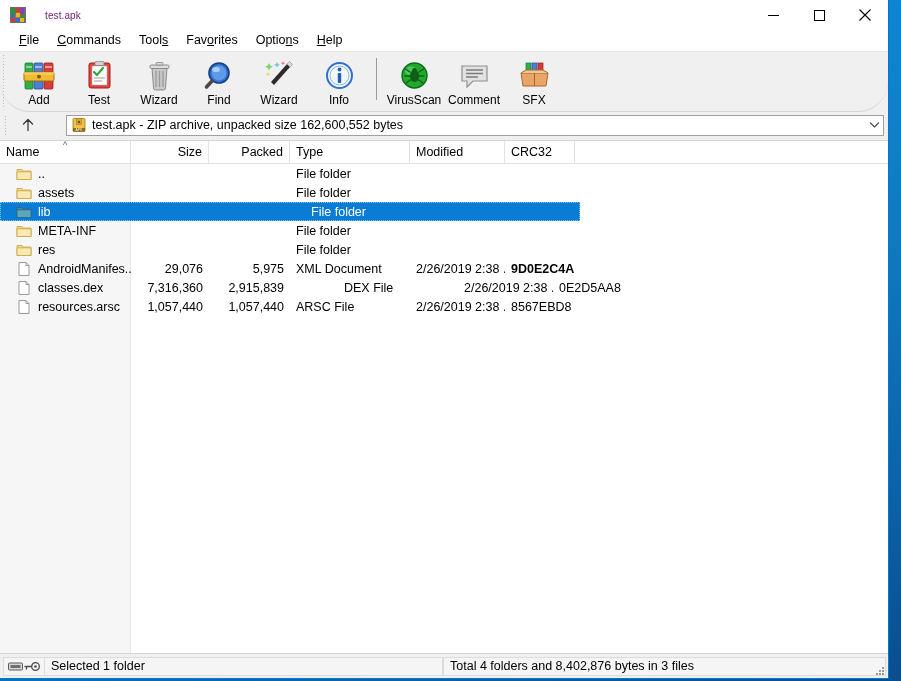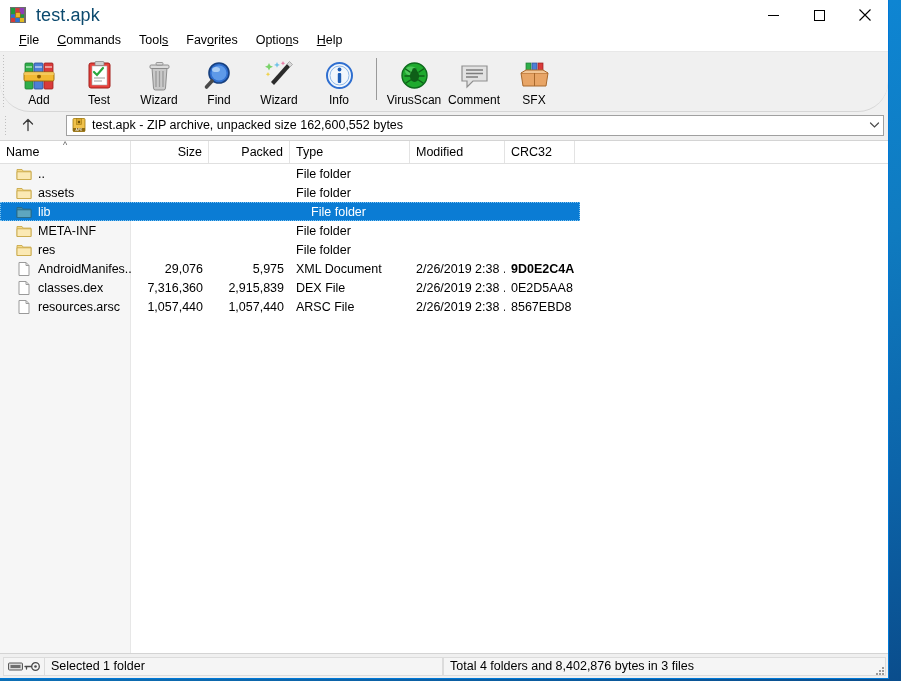--- a/index.html
+++ b/index.html
@@ -48,23 +48,23 @@
     flex: none;
     position: relative;
   }
   #titlebar .app-icon {
     margin-left: 9px;
     width: 18px;
     height: 18px;
     display: block;
   }
   #titlebar .title-text {
-    margin-left: 9px;
-    font-size: 18px;
-    color: #0c4a6e;
+    margin-left: 18px;
+    font-size: 10px;
+    color: #701a75;
     letter-spacing: 0.1px;
   }
   .wincontrols {
     margin-left: auto;
     display: flex;
     height: 30px;
   }
   .wincontrols button {
     width: 46px;
     height: 30px;
@@ -630,21 +630,21 @@
           <div class="row">
             <div class="cell name" style="width: 131px;">
               <svg class="fi" viewBox="0 0 16 16">
                 <path d="M3 1.5 h7 l3 3 v10 h-10 Z" fill="#ffffff" stroke="#9a9a9a" stroke-width="1"></path>
                 <path d="M10 1.5 v3 h3" fill="none" stroke="#9a9a9a" stroke-width="1"></path>
               </svg>
               <span>classes.dex</span>
             </div>
             <div class="cell num" style="width: 78px;">7,316,360</div>
             <div class="cell num" style="width: 81px;">2,915,839</div>
-            <div class="cell" style="width: 120px;">DEX File</div>
+            <div class="cell" style="width: 120px; margin-left: 48px;">DEX File</div>
             <div class="cell" style="width: 95px;">2/26/2019 2:38 ...</div>
             <div class="cell" style="width: 70px;">0E2D5AA8</div>
           </div>
           <div class="row">
             <div class="cell name" style="width: 131px;">
               <svg class="fi" viewBox="0 0 16 16">
                 <path d="M3 1.5 h7 l3 3 v10 h-10 Z" fill="#ffffff" stroke="#9a9a9a" stroke-width="1"></path>
                 <path d="M10 1.5 v3 h3" fill="none" stroke="#9a9a9a" stroke-width="1"></path>
               </svg>
               <span>resources.arsc</span>

